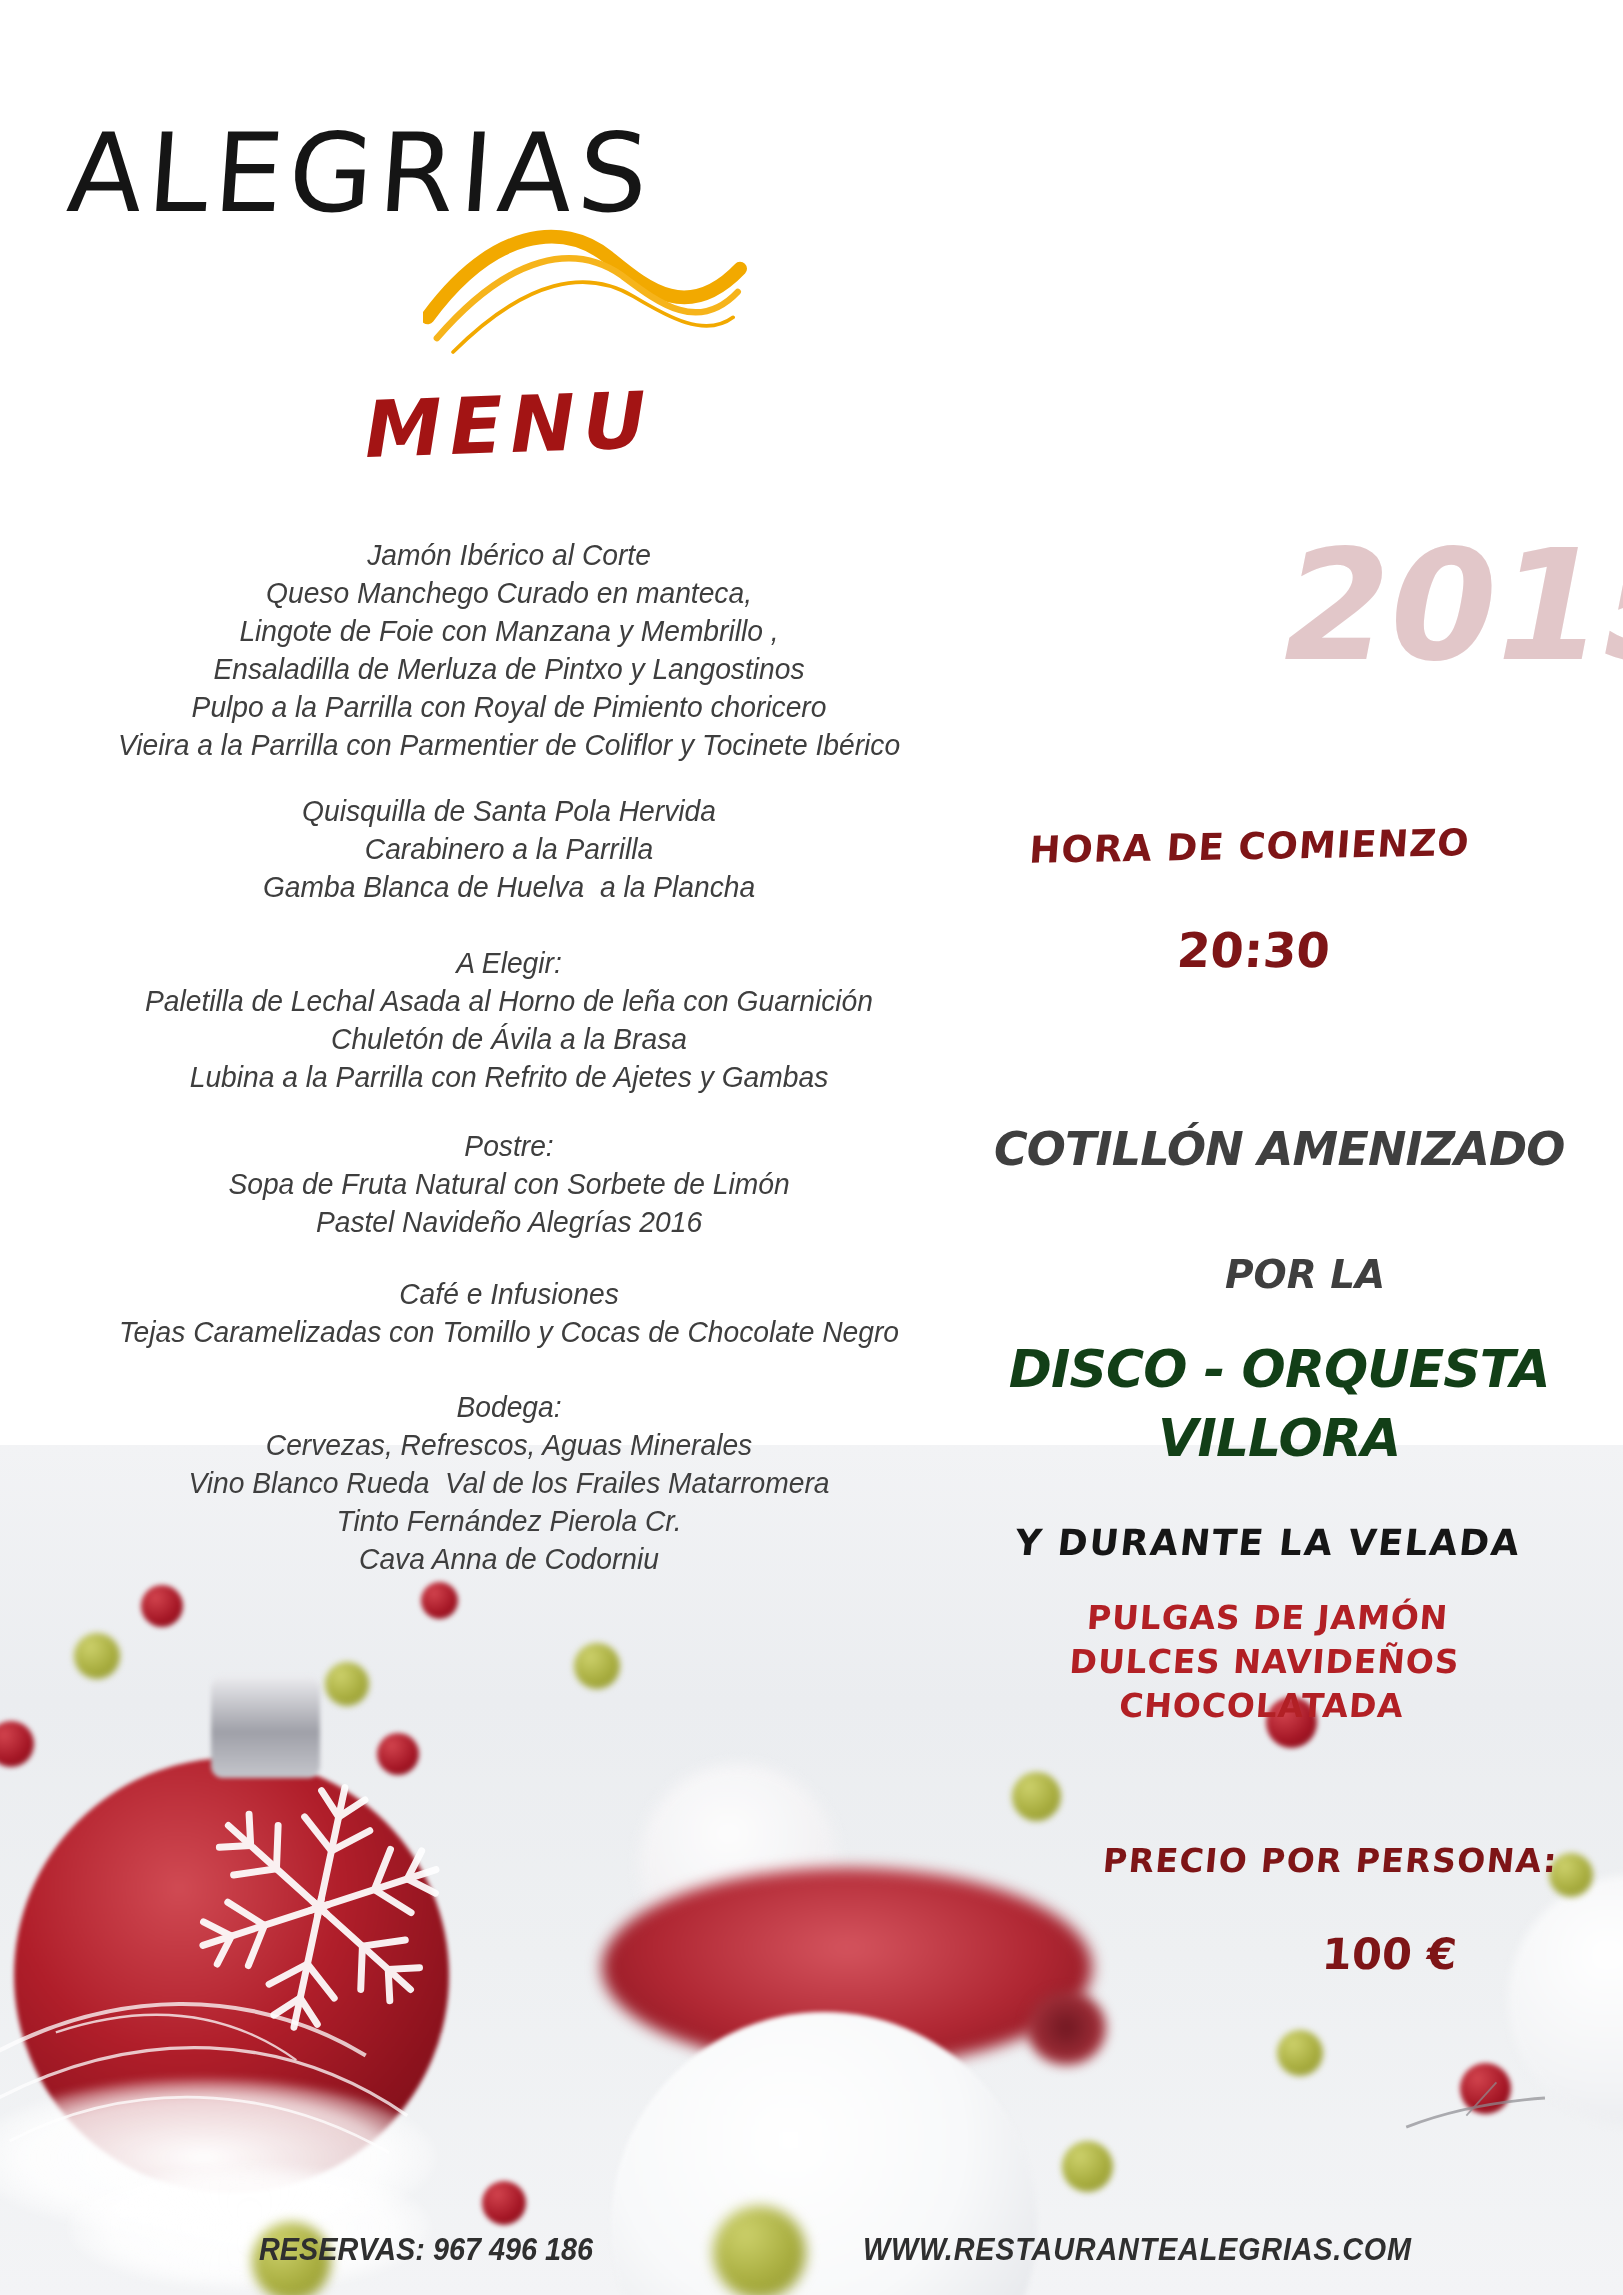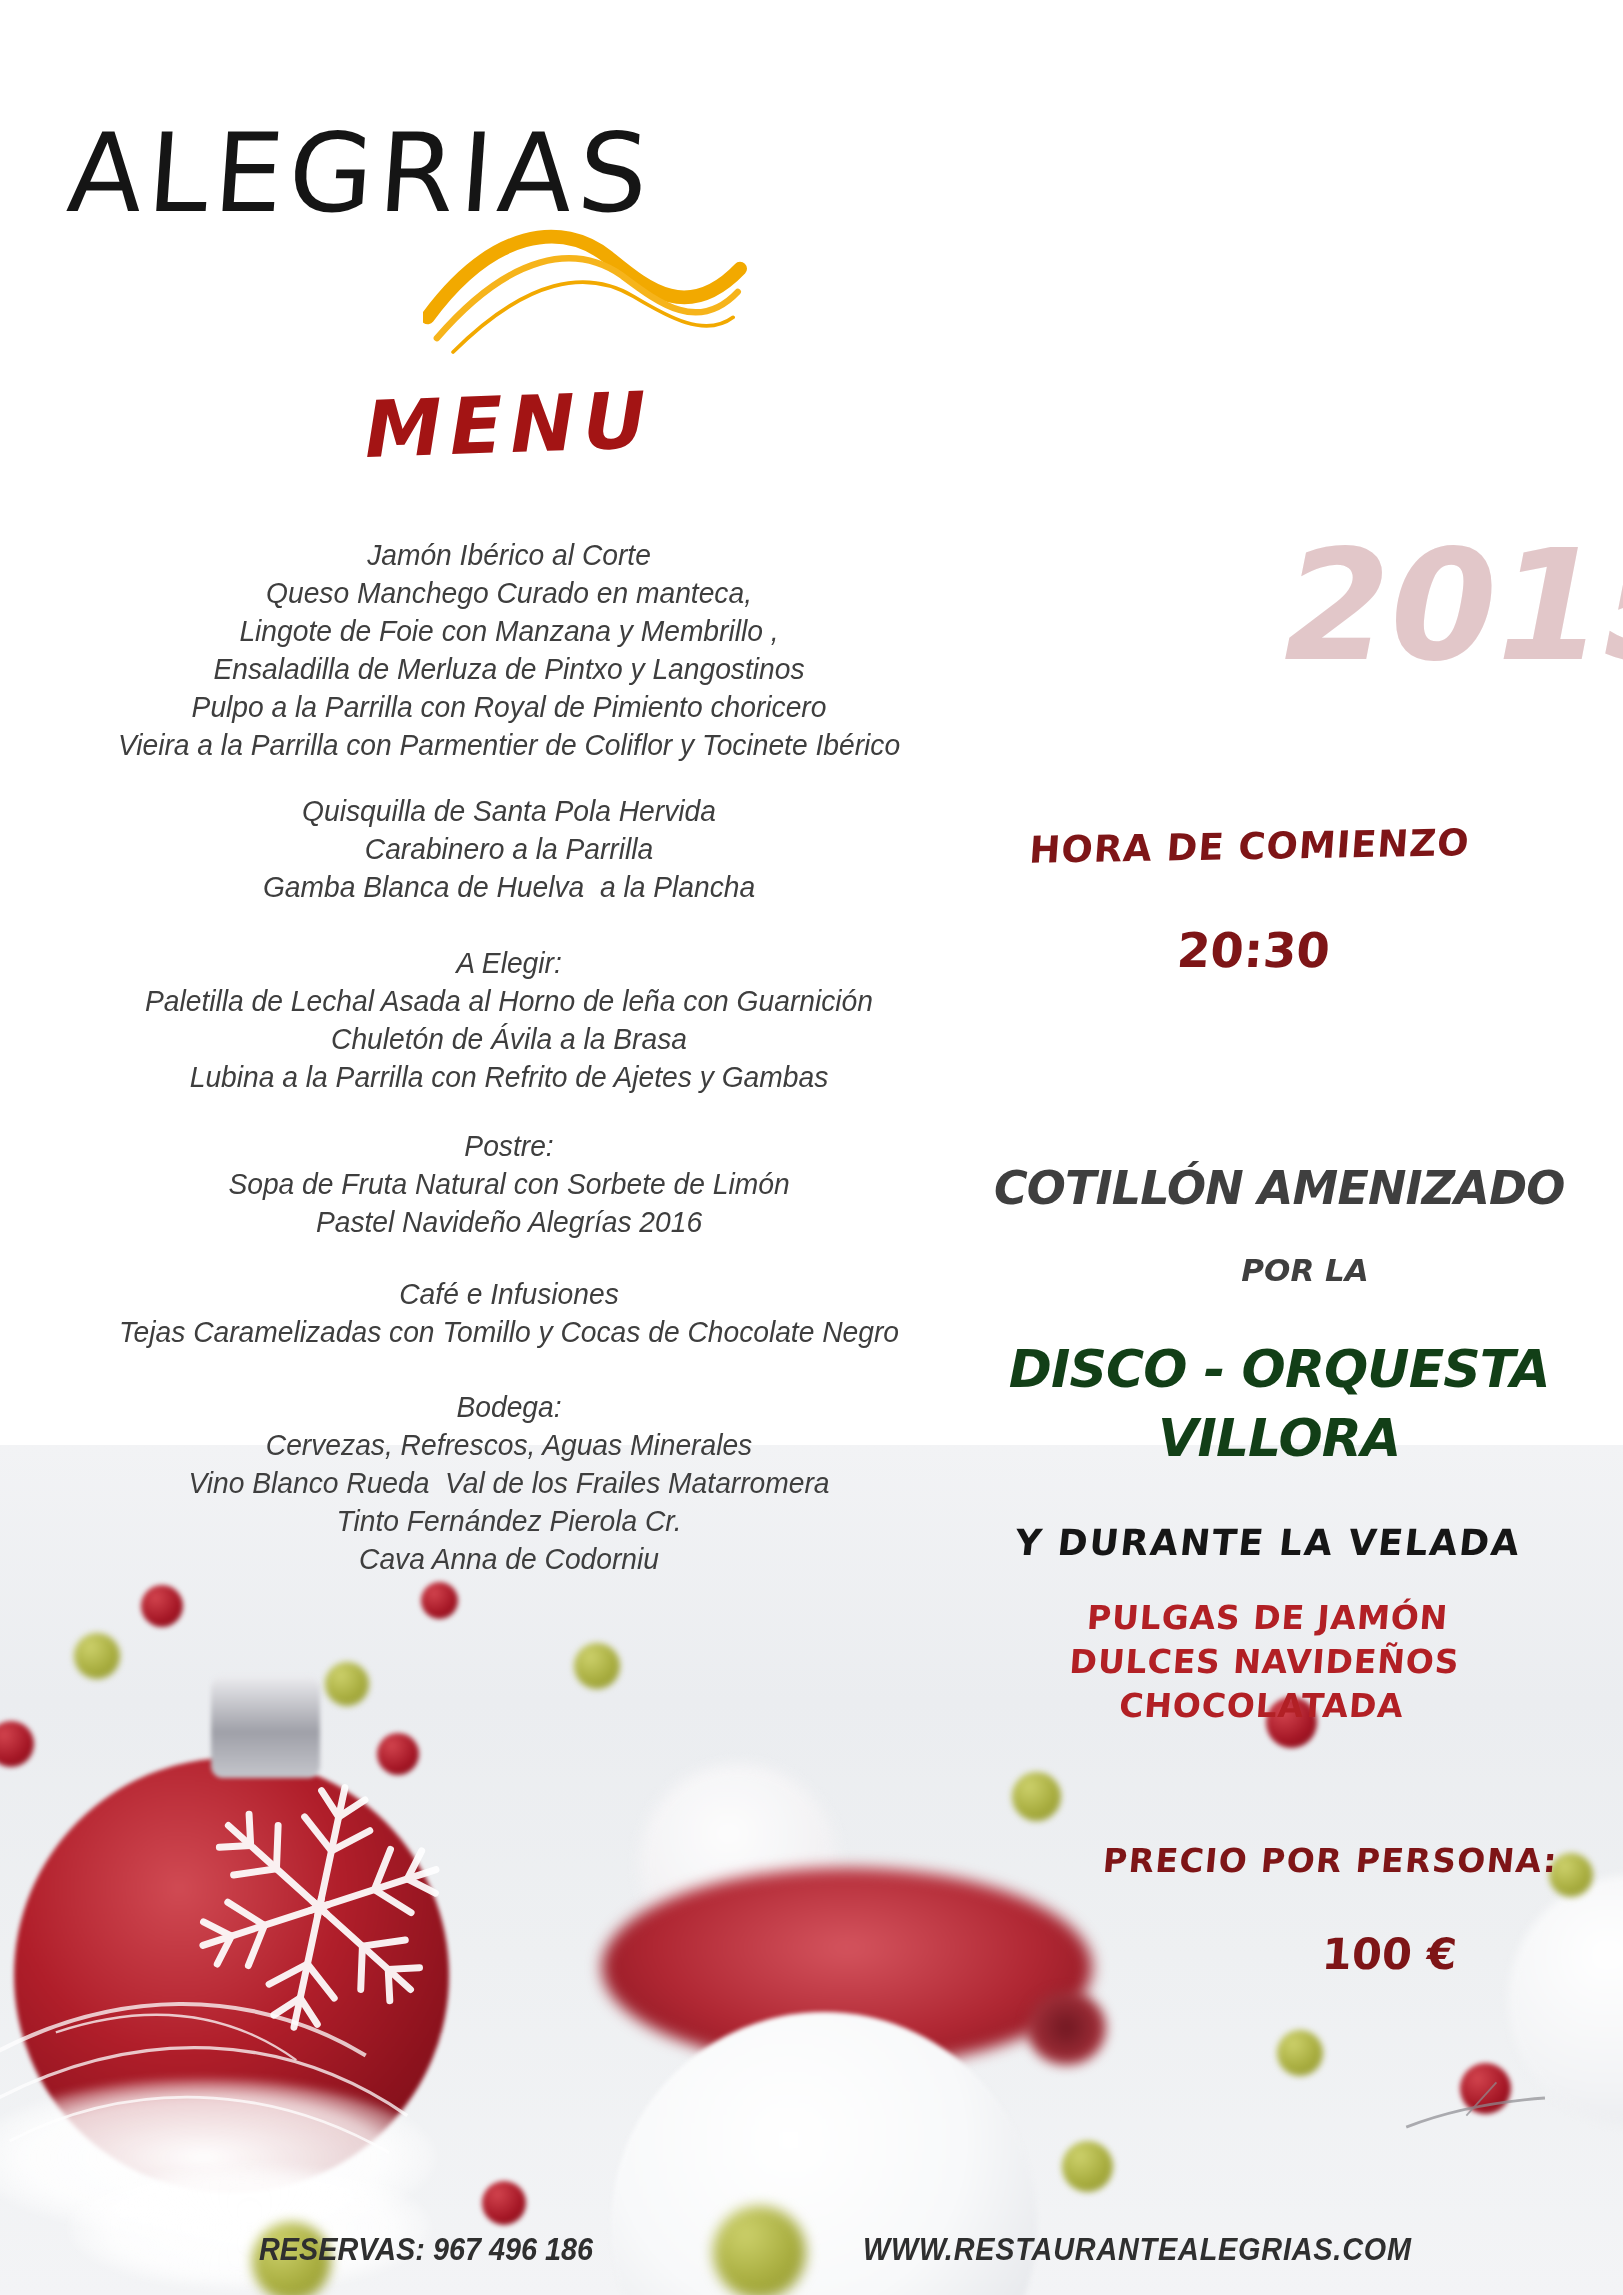--- a/index.html
+++ b/index.html
@@ -34,22 +34,22 @@
   .sec4{top:1127px;} .sec5{top:1275px;} .sec6{top:1388px;}
 
   
   .rc{left:986px;width:615px;text-align:center;font-family:"DejaVu Sans",sans-serif;
       font-weight:bold;white-space:nowrap;}
   .time-label{top:825px;font-size:37px;color:#7E1517;letter-spacing:0.9px;
       transform:translateX(-44px) skewX(-5deg) rotate(-1deg);}
   .time-value{top:922px;font-size:48px;color:#7E1517;
       transform:translateX(-40px) skewX(-4deg);}
   .amenizado{top:1122px;font-size:46px;color:#3F3F3F;font-style:italic;letter-spacing:-0.9px;
-      transform:translateX(-14.3px);margin-top:39px;}
-  .porla{top:1252px;font-size:31px;color:#3F3F3F;font-style:italic;
+      transform:translateX(-14.3px);}
+  .porla{top:1252px;font-size:39px;color:#3F3F3F;font-style:italic;
       transform:translateX(11.6px);}
   .orquesta{top:1335px;font-size:52px;line-height:69px;color:#123F17;font-style:italic;
       letter-spacing:-0.9px;transform:translateX(-14.3px);}
   .velada{top:1522px;font-size:36px;color:#161616;letter-spacing:1.9px;
       transform:translateX(-25.4px) skewX(-6deg);}
   .velada-items{top:1596px;font-size:33px;line-height:44px;color:#B22025;letter-spacing:0.9px;
       transform:translateX(-29px) skewX(-4deg);}
   .price-label{top:1841px;font-size:33px;color:#7E1517;letter-spacing:1.4px;
       transform:translateX(37px) skewX(-5deg);}
   .price-value{top:1929px;font-size:43px;color:#7E1517;

